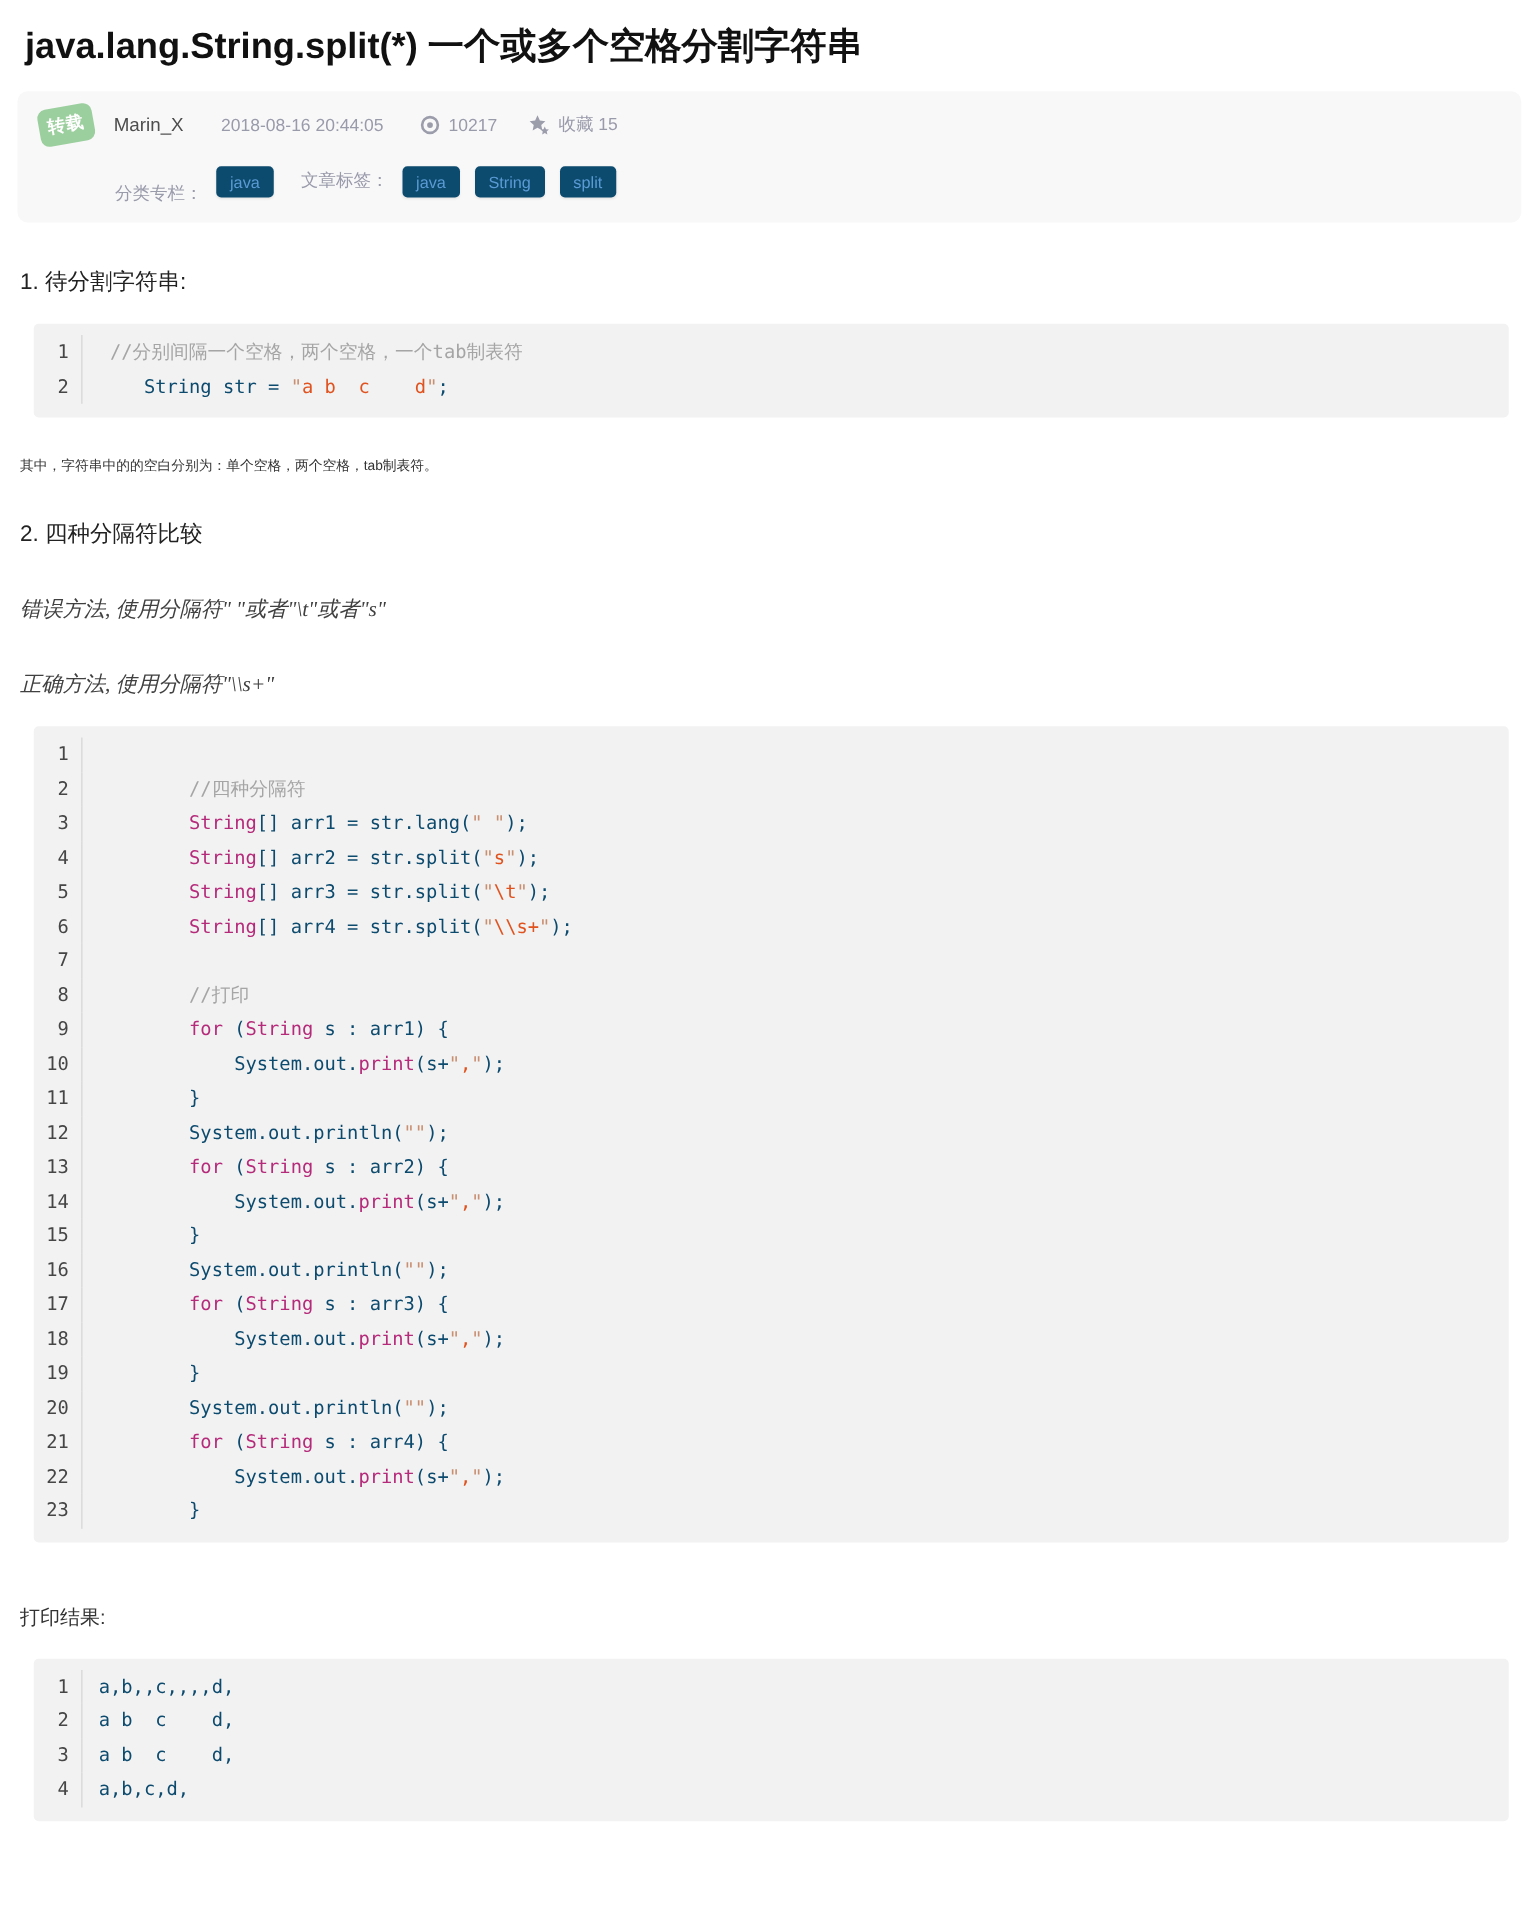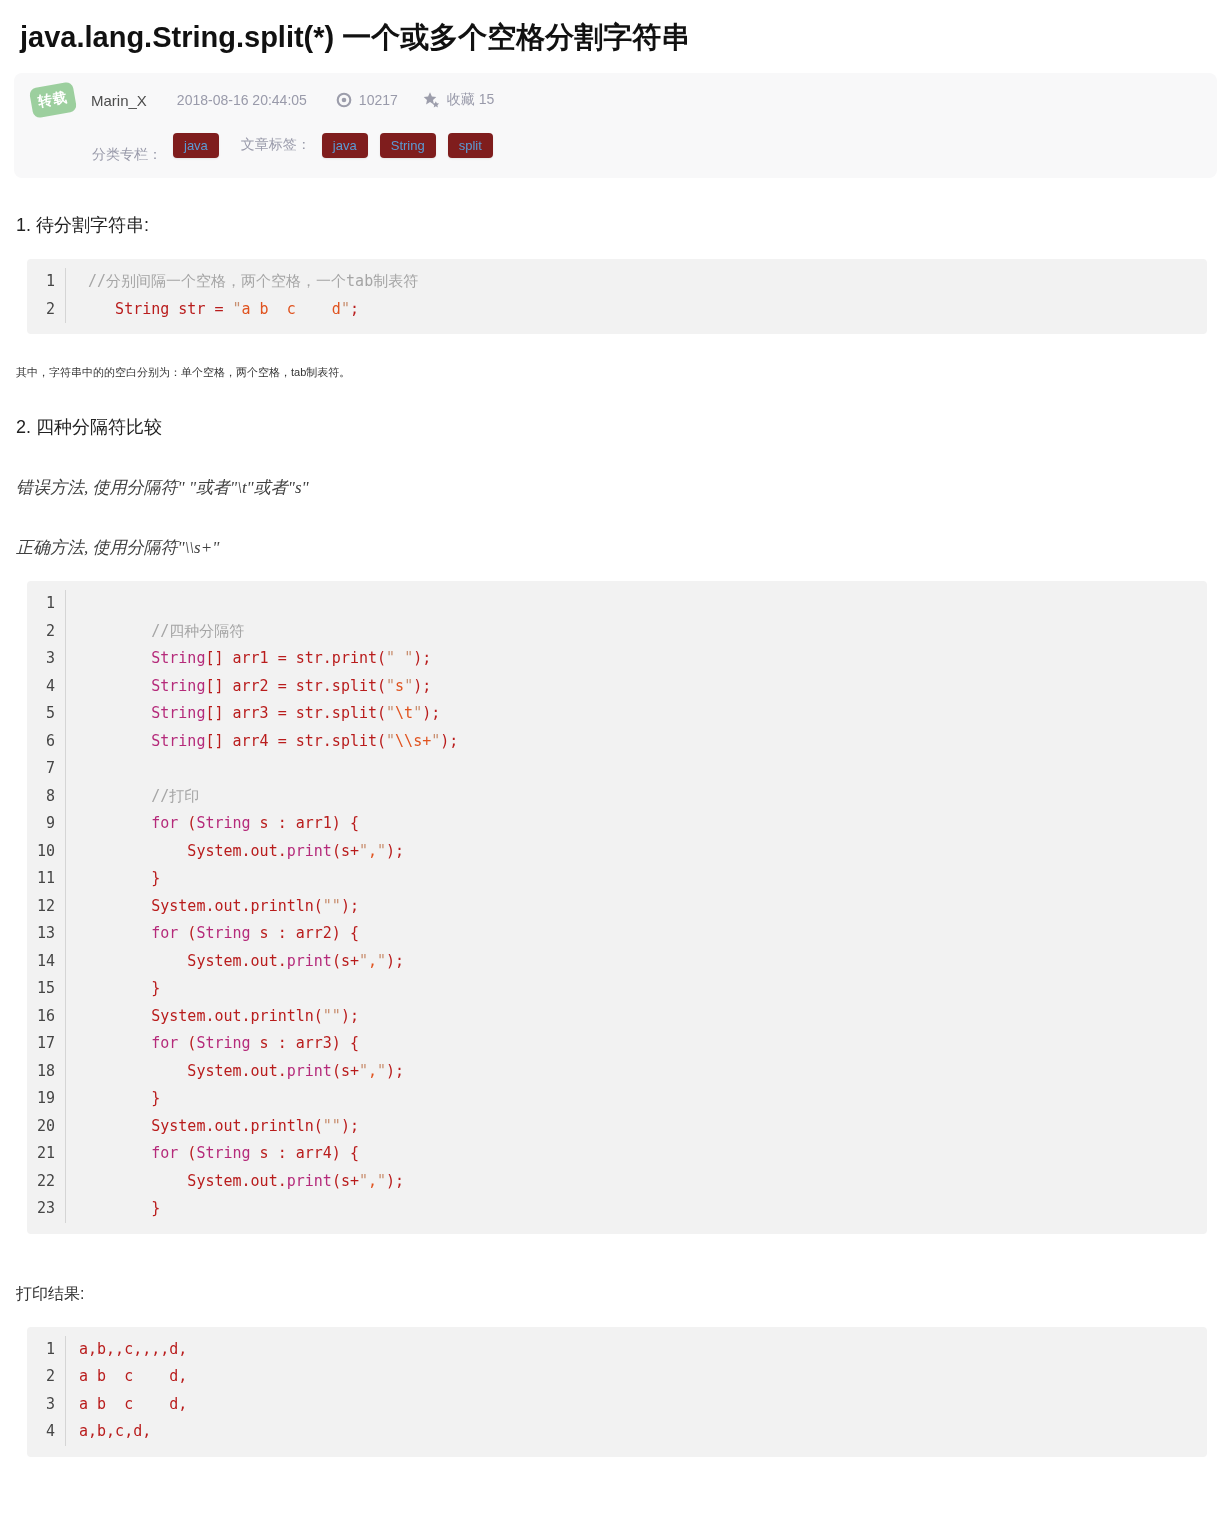--- a/index.html
+++ b/index.html
@@ -42,21 +42,21 @@
   .stat svg { margin-right: 6px; display: block; }
   .meta-row2 {
     margin: 11px 0 0 61px;
     display: flex; align-items: center;
     font-size: 14px; color: #999aaa;
   }
   .meta-row2 .lbl { margin-right: 11px; margin-top: 20px; }
   .meta-row2 .lbl2 { margin: 0 11px 0 10px; }
   .chip {
     display: inline-block;
-    background: #7f1d1d; color: #5a9bd5;
+    background: #0c4a6e; color: #5a9bd5;
     font-size: 13px; line-height: 1;
     padding: 6px 11px; border-radius: 4px;
     box-shadow: 0 1px 2px rgba(0,0,0,.08);
     margin-right: 12px; cursor: pointer;
   }
 
   
   .ref { margin: 31px 0 0; font-size: 16px; color: #333; }
   .ref a { color: #569bd5; text-decoration: none; margin-left: 7px; }
   h3.sec { font-size: 18px; font-weight: normal; color: #222; margin: 35px 0 0; }
@@ -82,21 +82,21 @@
   }
   .ln {
     flex: 0 0 39px;
     text-align: right;
     padding-right: 10px;
     border-right: 1px solid #d5d5d5;
     color: #464646;
     user-select: none;
   }
   .cd { padding-left: 13px; }
-  .tk-pl { color: #b91c1c; }
+  .tk-pl { color: #0c4a6e; }
   .tk-cm { color: #a5a5a5; }
   .tk-kw { color: #b52a7a; }
   .tk-st { color: #e0531f; }
   .tk-q  { color: #c98f70; }
 </style>
 </head>
 <body>
 
 <div class="article">
 
@@ -143,21 +143,21 @@
   <p class="para">其中，字符串中的的空白分别为：单个空格，两个空格，tab制表符。</p>
 
   <h3 class="sec">2. 四种分隔符比较</h3>
 
   <p class="emline">错误方法, 使用分隔符" "或者"\t"或者"s"</p>
   <p class="emline">正确方法, 使用分隔符"\\s+"</p>
 
   <div class="codeblock">
       <div class="cl"><span class="ln">1</span><span class="cd"></span></div>
       <div class="cl"><span class="ln">2</span><span class="cd"><span class="tk-pl">        </span><span class="tk-cm">//四种分隔符</span></span></div>
-      <div class="cl"><span class="ln">3</span><span class="cd"><span class="tk-pl">        </span><span class="tk-kw">String</span><span class="tk-pl">[] arr1 = str.print(</span><span class="tk-q">"</span><span class="tk-st"> </span><span class="tk-q">"</span><span class="tk-pl">);</span></span></div>
+      <div class="cl"><span class="ln">3</span><span class="cd"><span class="tk-pl">        </span><span class="tk-kw">String</span><span class="tk-pl">[] arr1 = str.lang(</span><span class="tk-q">"</span><span class="tk-st"> </span><span class="tk-q">"</span><span class="tk-pl">);</span></span></div>
       <div class="cl"><span class="ln">4</span><span class="cd"><span class="tk-pl">        </span><span class="tk-kw">String</span><span class="tk-pl">[] arr2 = str.split(</span><span class="tk-q">"</span><span class="tk-st">s</span><span class="tk-q">"</span><span class="tk-pl">);</span></span></div>
       <div class="cl"><span class="ln">5</span><span class="cd"><span class="tk-pl">        </span><span class="tk-kw">String</span><span class="tk-pl">[] arr3 = str.split(</span><span class="tk-q">"</span><span class="tk-st">\t</span><span class="tk-q">"</span><span class="tk-pl">);</span></span></div>
       <div class="cl"><span class="ln">6</span><span class="cd"><span class="tk-pl">        </span><span class="tk-kw">String</span><span class="tk-pl">[] arr4 = str.split(</span><span class="tk-q">"</span><span class="tk-st">\\s+</span><span class="tk-q">"</span><span class="tk-pl">);</span></span></div>
       <div class="cl"><span class="ln">7</span><span class="cd"></span></div>
       <div class="cl"><span class="ln">8</span><span class="cd"><span class="tk-pl">        </span><span class="tk-cm">//打印</span></span></div>
       <div class="cl"><span class="ln">9</span><span class="cd"><span class="tk-pl">        </span><span class="tk-kw">for</span><span class="tk-pl"> (</span><span class="tk-kw">String</span><span class="tk-pl"> s : arr1) {</span></span></div>
       <div class="cl"><span class="ln">10</span><span class="cd"><span class="tk-pl">            System.out.</span><span class="tk-kw">print</span><span class="tk-pl">(s+</span><span class="tk-q">"</span><span class="tk-st">,</span><span class="tk-q">"</span><span class="tk-pl">);</span></span></div>
       <div class="cl"><span class="ln">11</span><span class="cd"><span class="tk-pl">        }</span></span></div>
       <div class="cl"><span class="ln">12</span><span class="cd"><span class="tk-pl">        System.out.println(</span><span class="tk-q">""</span><span class="tk-pl">);</span></span></div>
       <div class="cl"><span class="ln">13</span><span class="cd"><span class="tk-pl">        </span><span class="tk-kw">for</span><span class="tk-pl"> (</span><span class="tk-kw">String</span><span class="tk-pl"> s : arr2) {</span></span></div>

